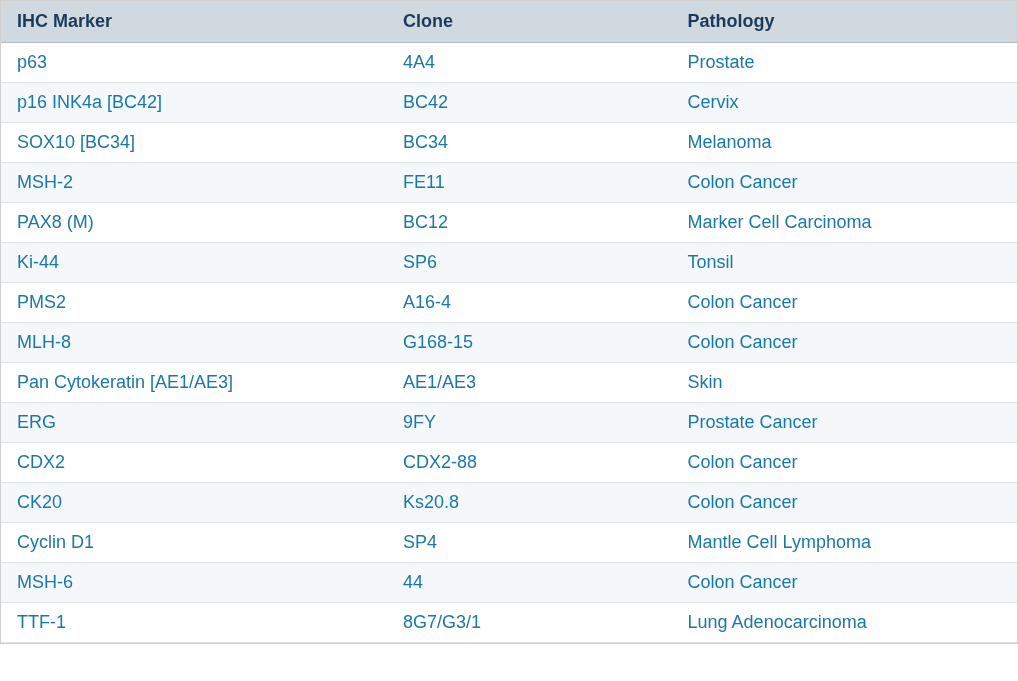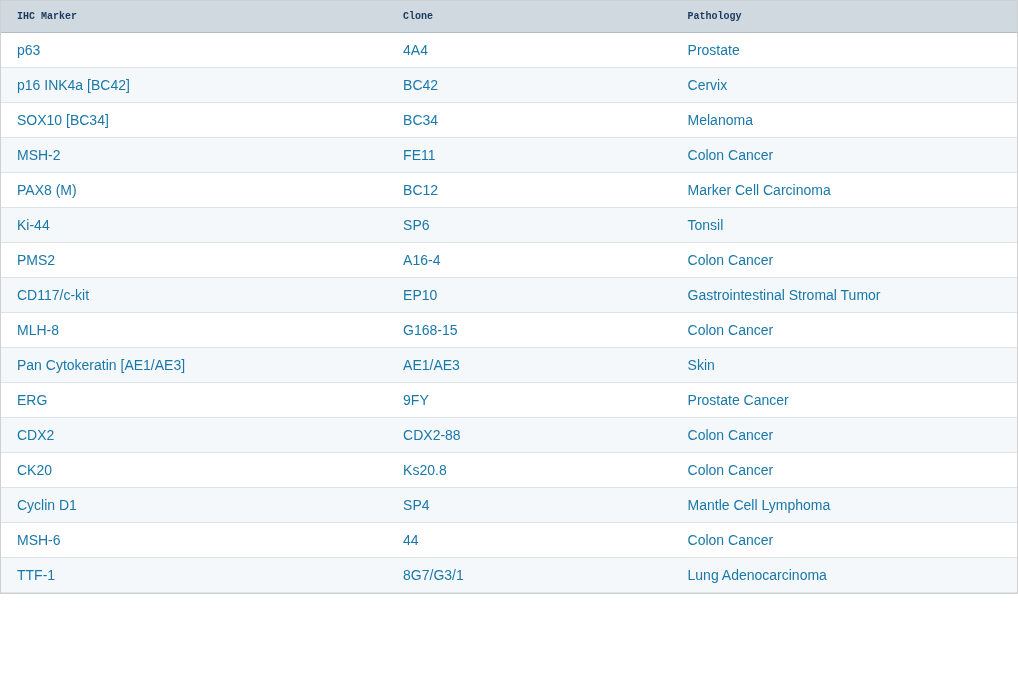--- a/index.html
+++ b/index.html
@@ -28,41 +28,40 @@
     }
 
     thead tr {
       background-color: #d0d8e0;
     }
 
     thead th {
       padding: 10px 16px;
       text-align: left;
       font-weight: bold;
-      font-size: 10px;
+      font-size: 18px;
       color: #1a3a5c;
       border-bottom: 1px solid #b0bcc8;
-      font-family: Liberation Mono, monospace;
     }
 
     tbody tr {
       border-bottom: 1px solid #dde3e8;
     }
 
     tbody tr:nth-child(even) {
       background-color: #f5f8fa;
     }
 
     tbody tr:nth-child(odd) {
       background-color: #ffffff;
     }
 
     tbody td {
       padding: 9px 16px;
-      font-size: 14px;
+      font-size: 18px;
       color: #1a78a8;
     }
 
     col.col-marker { width: 38%; }
     col.col-clone { width: 28%; }
     col.col-pathology { width: 34%; }
   </style>
 </head>
 <body>
 
@@ -110,25 +109,20 @@
           <td>Ki-44</td>
           <td>SP6</td>
           <td>Tonsil</td>
         </tr>
         <tr>
           <td>PMS2</td>
           <td>A16-4</td>
           <td>Colon Cancer</td>
         </tr>
         <tr>
-          <td>CD117/c-kit</td>
-          <td>EP10</td>
-          <td>Gastrointestinal Stromal Tumor</td>
-        </tr>
-        <tr>
           <td>MLH-8</td>
           <td>G168-15</td>
           <td>Colon Cancer</td>
         </tr>
         <tr>
           <td>Pan Cytokeratin [AE1/AE3]</td>
           <td>AE1/AE3</td>
           <td>Skin</td>
         </tr>
         <tr>

